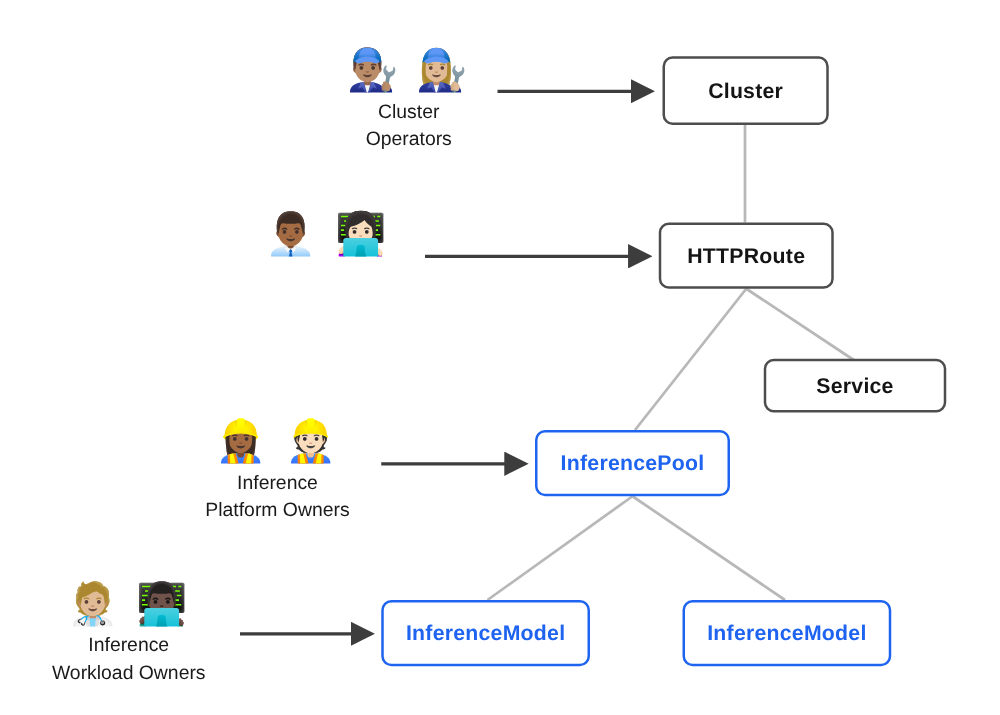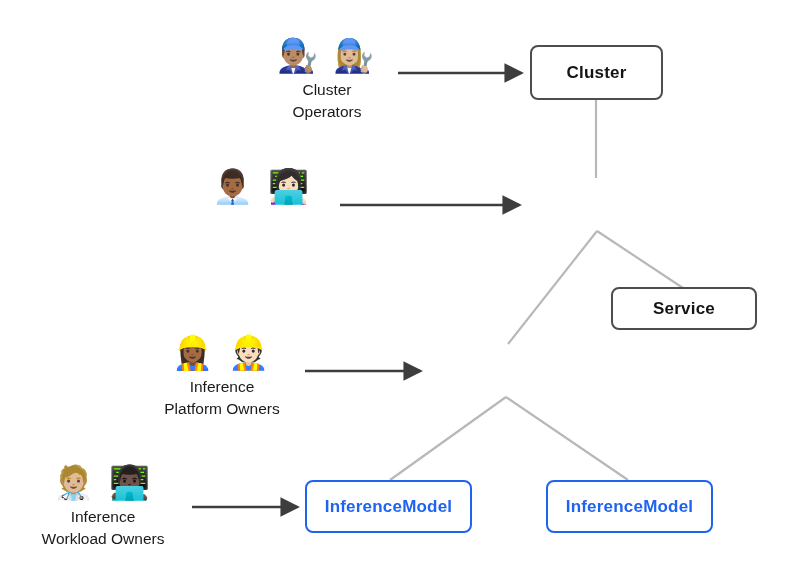--- a/index.html
+++ b/index.html
@@ -55,21 +55,23 @@
     <line x1="506" y1="397" x2="390" y2="480" stroke="#b8b8b8" stroke-width="2.2"></line>
     <line x1="506" y1="397" x2="628" y2="480" stroke="#b8b8b8" stroke-width="2.2"></line>
 
     <line x1="398" y1="73" x2="521" y2="73" stroke="#3d3d3d" stroke-width="2.6" marker-end="url(#arrowhead)"></line>
     <line x1="340" y1="205" x2="519" y2="205" stroke="#3d3d3d" stroke-width="2.6" marker-end="url(#arrowhead)"></line>
     <line x1="305" y1="371" x2="420" y2="371" stroke="#3d3d3d" stroke-width="2.6" marker-end="url(#arrowhead)"></line>
     <line x1="192" y1="507" x2="297" y2="507" stroke="#3d3d3d" stroke-width="2.6" marker-end="url(#arrowhead)"></line>
   </svg>
 
   <div class="node" id="node-gateway">Cluster</div>
+  <div class="node" id="node-httproute">HTTPRoute</div>
   <div class="node" id="node-service">Service</div>
+  <div class="node ext" id="node-inferencepool">InferencePool</div>
   <div class="node ext" id="node-inferencemodel-left">InferenceModel</div>
   <div class="node ext" id="node-inferencemodel-right">InferenceModel</div>
 
   <div class="persona" id="persona-cluster-operators">
     <span class="emoji">👨🏽‍🔧 👩🏼‍🔧</span>
     <span class="plabel">Cluster
 Operators</span>
   </div>
 
   <div class="persona" id="persona-application-developers">

